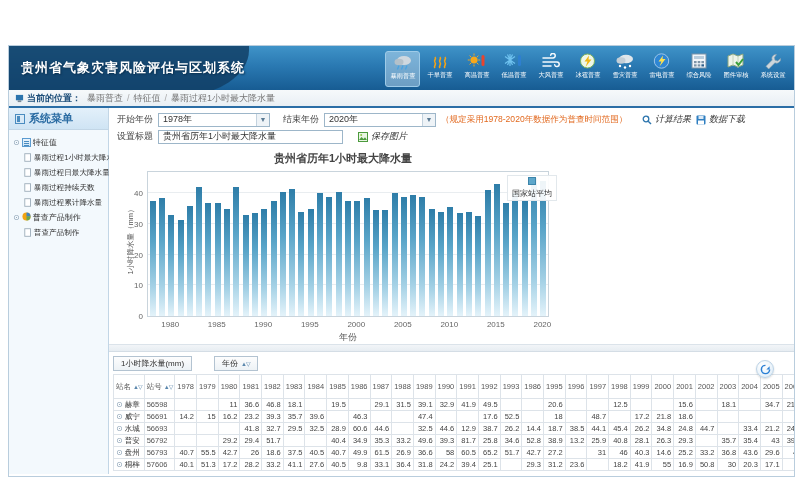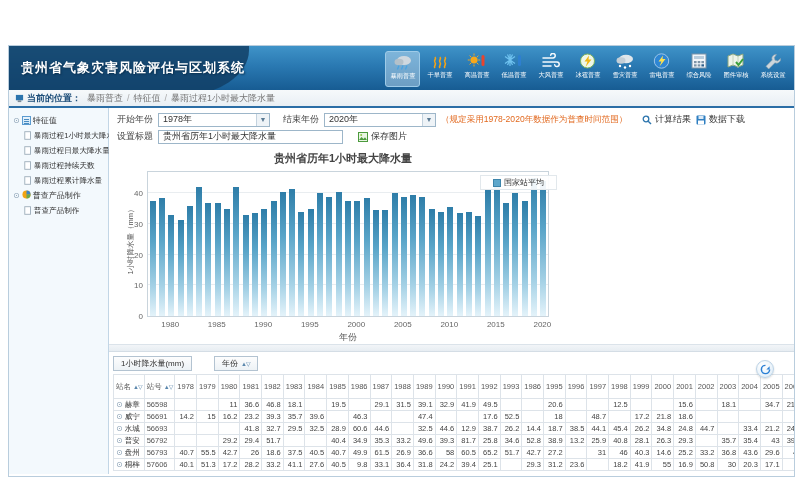--- a/index.html
+++ b/index.html
@@ -41,34 +41,34 @@
   .listic{width:9px;height:9px;border:1px solid #5b9bd0;background:linear-gradient(180deg,#eaf4fc,#cfe6f7);flex:none;position:relative;}
   .listic:before{content:"";position:absolute;left:1px;top:2px;width:5px;height:1px;background:#4a8cc0;box-shadow:0 2px 0 #4a8cc0,0 4px 0 #4a8cc0;}
   
   .main{flex:1;position:relative;background:#fff;overflow:hidden;}
   .ctrl{padding:3px 6px 0 8px;font-size:9px;color:#444;}
   .ctrl-row{display:flex;align-items:center;gap:5px;height:17px;}
   .dd{width:112px;height:14px;border:1px solid #9db6c9;background:#fff;display:flex;align-items:center;
     font-size:9px;color:#333;padding-left:4px;cursor:pointer;position:relative;}
   .dd .arr{margin-left:auto;width:13px;height:100%;border-left:1px solid #c3d2de;display:flex;align-items:center;justify-content:center;color:#5b7b94;font-size:7px;background:#eef3f7;}
   .note{color:#e2691f;font-size:9px;transform:scale(.95);transform-origin:left;white-space:nowrap;}
-  .linkbtn{display:flex;align-items:center;gap:3px;color:#333;cursor:pointer;white-space:nowrap;}
+  .linkbtn{display:flex;align-items:center;gap:3px;color:#333;cursor:pointer;white-space:nowrap;font-style:italic;}
   .txt{width:185px;height:14px;border:1px solid #9db6c9;font-size:9px;color:#333;padding:0 4px;font-family:inherit;}
   
   .chart{position:relative;width:452px;height:192px;margin:4px 0 0 8px;}
   .c-title{text-align:center;font-size:11px;font-weight:bold;color:#444;height:18px;line-height:18px;}
   .plot{position:absolute;left:30px;top:22px;width:402px;height:146px;border:1px solid #c9d4dc;background:#fff;}
   .grid{position:absolute;left:0;width:100%;height:1px;background:#e9edf0;}
   .bar{position:absolute;bottom:0;width:6px;background:linear-gradient(180deg,#2e7da8 0%,#58a4c8 35%,#a6d2e6 75%,#e4f3fa 100%);}
   .ytick{position:absolute;font-size:8px;color:#666;width:24px;text-align:right;}
   .xtick{position:absolute;font-size:8px;color:#666;width:28px;text-align:center;}
   .ylab{position:absolute;left:-26px;top:86px;font-size:7.5px;color:#555;transform:rotate(-90deg);width:80px;text-align:center;}
   .xlab{position:absolute;left:30px;top:182px;width:402px;text-align:center;font-size:9px;color:#555;}
   .legend{position:absolute;right:12px;top:26px;display:flex;align-items:center;gap:3px;font-size:8px;color:#333;
-    background:rgba(255,255,255,.92);border:1px solid #e2e8ec;padding:1px 12px;}
+    background:rgba(255,255,255,.92);border:1px solid #e2e8ec;padding:1px 4px;flex-direction:column;}
   .legend .sw{width:8px;height:8px;background:#5ea7cb;border:1px solid #3d85ab;}
   .splitter{height:8px;background:linear-gradient(180deg,#f2f5f8,#e7edf2);border-top:1px solid #dbe3ea;border-bottom:1px solid #d4dde5;margin-top:3px;}
   
   .pills{display:flex;gap:22px;padding:4px 0 3px 4px;}
   .pill{border:1px solid #b3c3d1;background:linear-gradient(180deg,#fdfdfd,#edf2f6);font-size:8px;color:#333;
     padding:1px 7px;display:flex;align-items:center;gap:3px;cursor:pointer;white-space:nowrap;}
   .sort{font-size:6px;color:#5b87ad;letter-spacing:-1px;}
   .table-wrap{overflow:hidden;height:118px;margin-left:4px;position:relative;}
   table.pv{border-collapse:collapse;table-layout:fixed;font-size:7.5px;color:#444;}
   .pv th,.pv td{border:1px solid #dde3e9;height:12px;padding:0 2px;overflow:hidden;white-space:nowrap;font-weight:normal;}
@@ -218,20 +218,27 @@
         <span class="ci">暴雨普查</span>
         <span class="sep">/</span>
         <span class="ci">特征值</span>
         <span class="sep">/</span>
         <span class="ci">暴雨过程1小时最大降水量</span>
       </span>
   </div>
 
   <div class="bodyrow">
     <div class="sidebar">
+      <div class="sb-title">
+        <svg width="10" height="10" viewBox="0 0 10 10">
+            <rect x="0.5" y="0.5" width="9" height="9" fill="none" stroke="#4a8cc0"></rect>
+            <rect x="2" y="2" width="3" height="6" fill="#4a8cc0"></rect>
+          </svg>
+        <span>系统菜单</span>
+      </div>
       <div class="sb-tree" id="tree">
           <div class="sb-group">
             <span class="sb-toggle">⊙</span>
             <span class="listic"></span>
             <span>特征值</span>
           </div>
           <div class="sb-leaf">
             <span class="doc"></span>
             <span>暴雨过程1小时最大降水量</span>
           </div>

